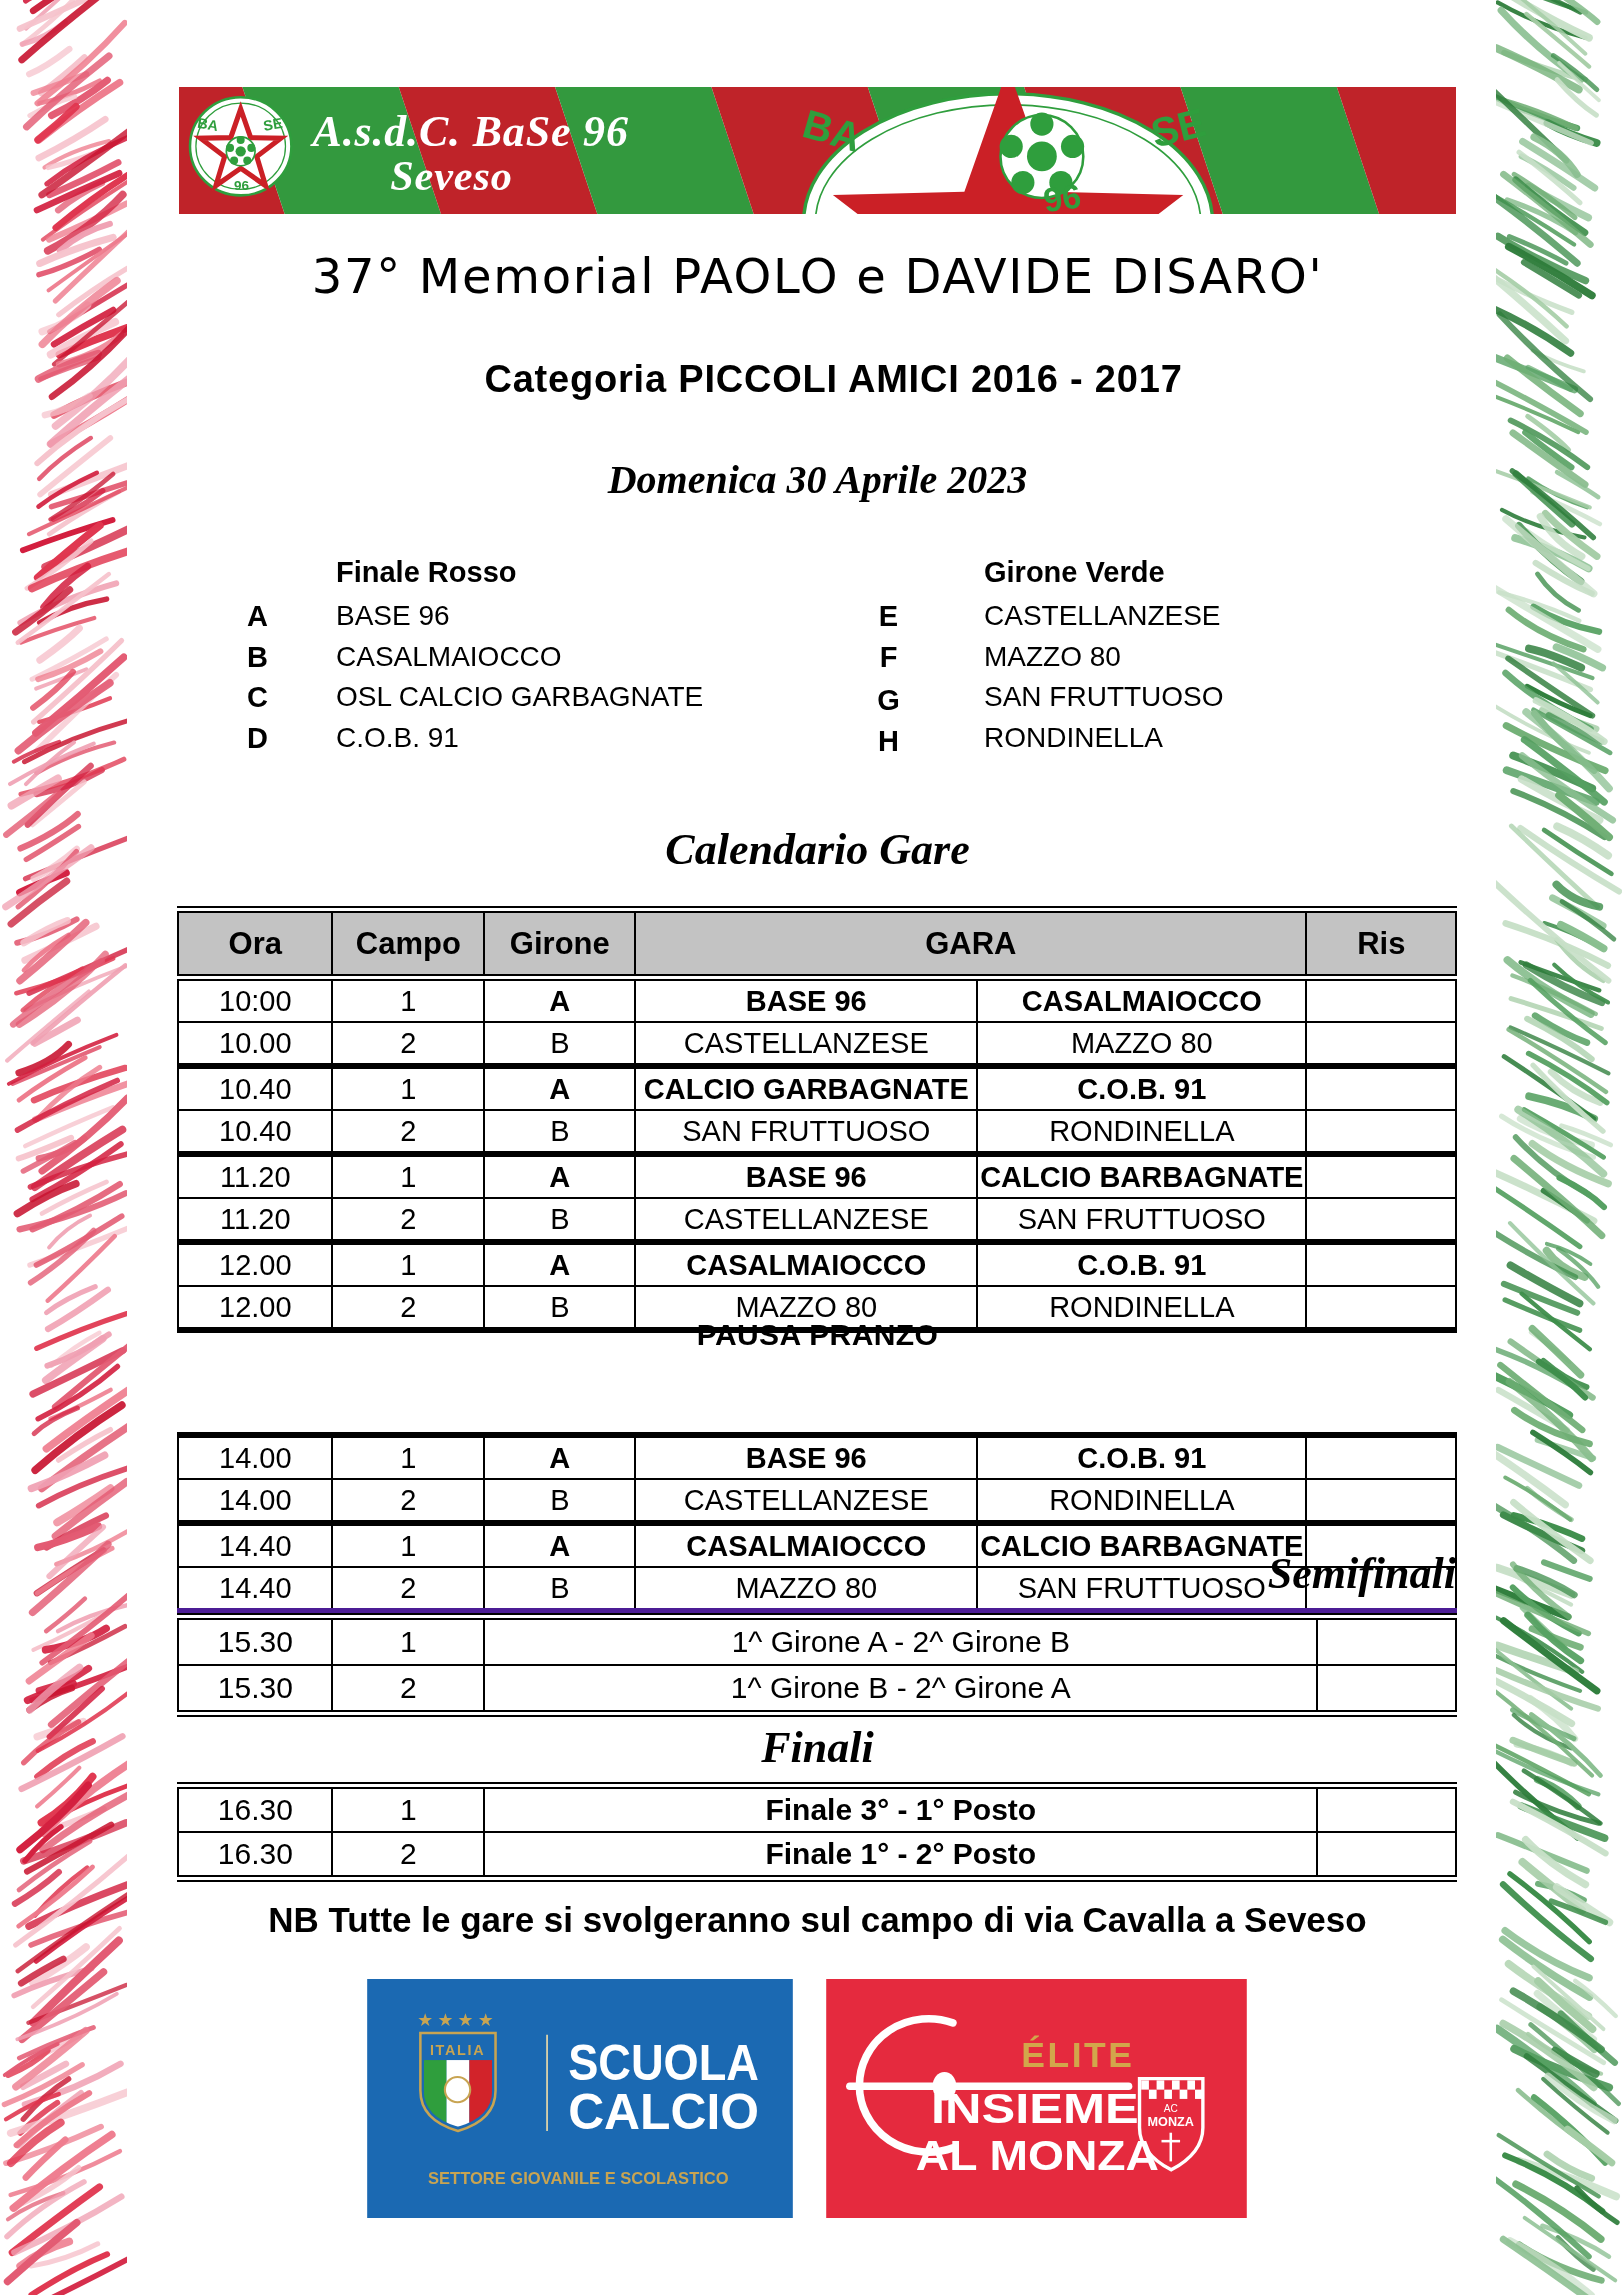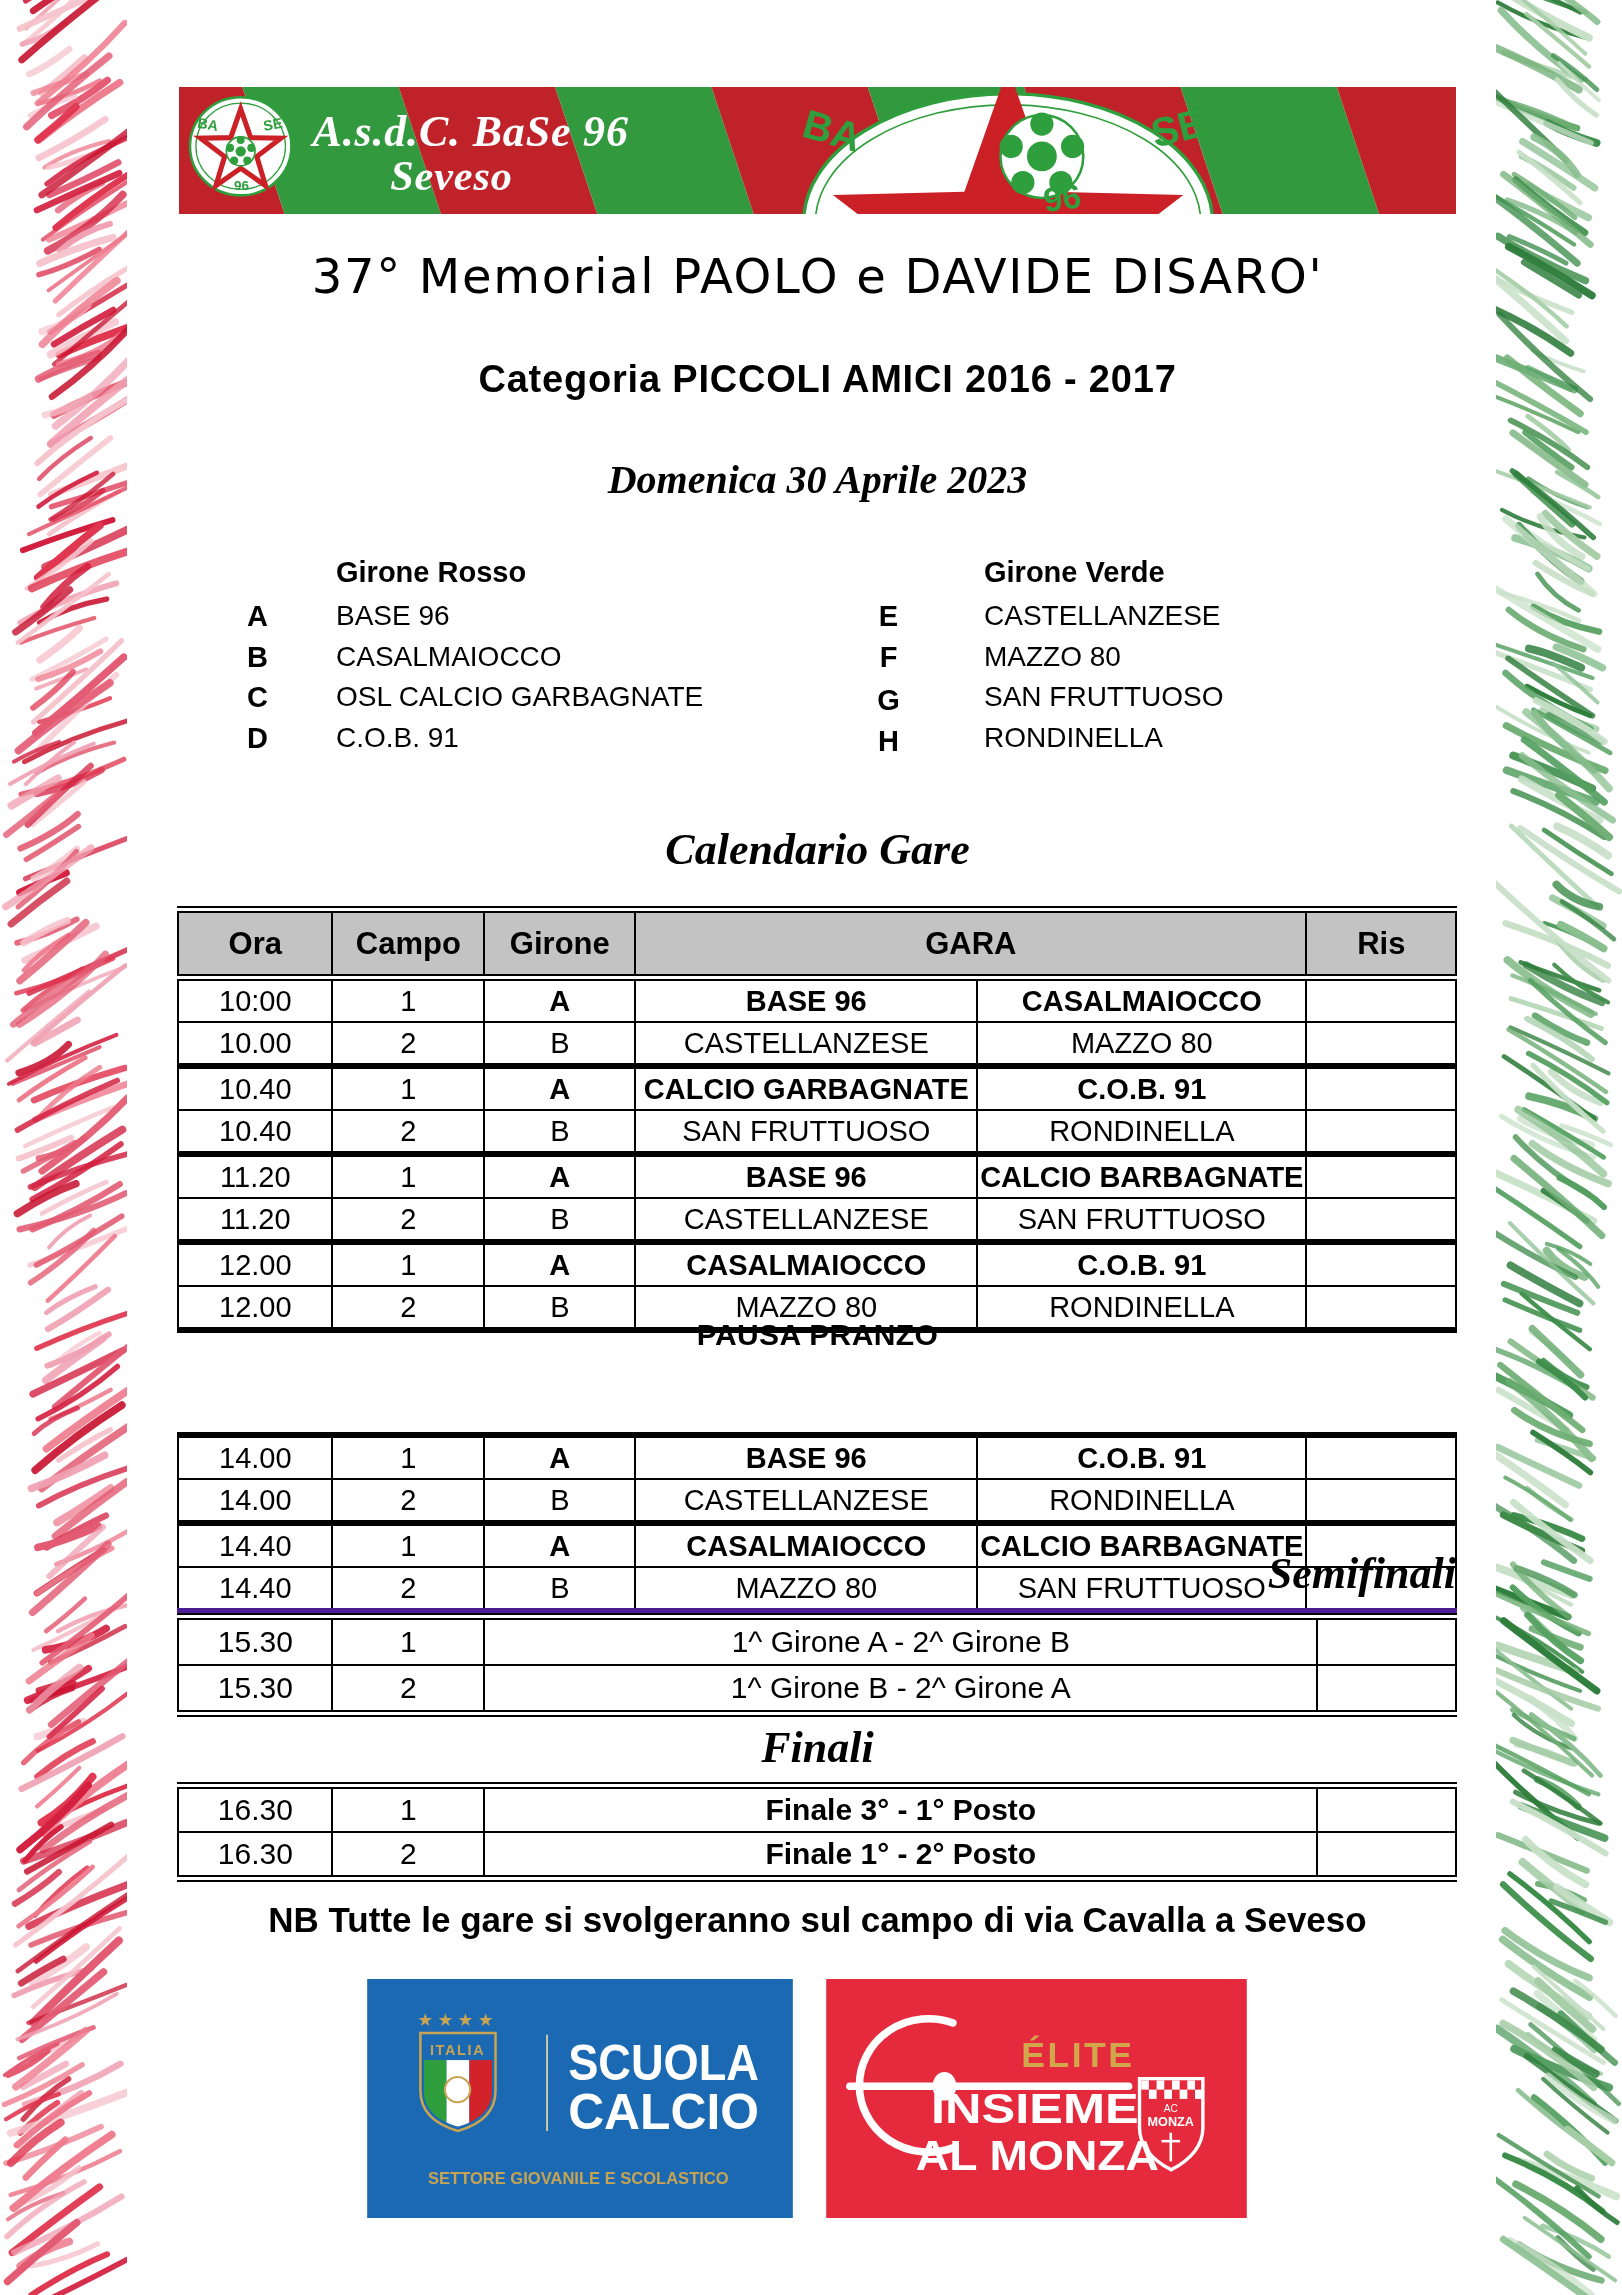--- a/index.html
+++ b/index.html
@@ -15,21 +15,21 @@
   #right-decor{left:1496px;}
   
   #banner{position:absolute;left:0;top:87px;width:1277px;height:127px;display:block;}
   
   .title{
     left:0;top:248px;width:100%;text-align:center;
     font-family:"DejaVu Sans",sans-serif;font-size:48px;font-weight:normal;
     letter-spacing:1.7px;white-space:nowrap;
   }
   .subtitle{
-    left:10px;top:358px;width:100%;text-align:center;
+    left:16px;top:358px;width:100%;text-align:center;
     font-size:38px;font-weight:bold;letter-spacing:0.8px;white-space:nowrap;
   }
   .dateline{
     left:0;top:456px;width:100%;text-align:center;
     font-family:"Liberation Serif",serif;font-style:italic;font-weight:bold;
     font-size:40px;white-space:nowrap;
   }
   
   .groups{left:0;top:556px;width:100%;height:211px;}
   .group-header{position:absolute;font-size:29px;font-weight:bold;white-space:nowrap;}
@@ -613,21 +613,21 @@
     </g>
     <text x="158" y="70" font-family="Liberation Serif, serif" font-style="italic" font-weight="bold" font-size="52" fill="#ffffff" letter-spacing="1">A.s.d.C. BaSe 96</text>
     <text x="250" y="122" font-family="Liberation Serif, serif" font-style="italic" font-weight="bold" font-size="50" fill="#ffffff" letter-spacing="1">Seveso</text>
   </svg>
 
   <div class="abs title">37° Memorial PAOLO e DAVIDE DISARO'</div>
   <div class="abs subtitle">Categoria PICCOLI AMICI 2016 - 2017</div>
   <div class="abs dateline">Domenica 30 Aprile 2023</div>
 
   <div class="abs groups">
-    <div class="group-header" style="left:157px;top:0;">Girone Rosso</div>
+    <div class="group-header" style="left:157px;top:0;">Finale Rosso</div>
     <div class="group-letter" style="left:60px;top:44px;">A</div>
     <div class="group-team" style="left:157px;top:44px;">BASE 96</div>
     <div class="group-letter" style="left:60px;top:85px;">B</div>
     <div class="group-team" style="left:157px;top:85px;">CASALMAIOCCO</div>
     <div class="group-letter" style="left:60px;top:125px;">C</div>
     <div class="group-team" style="left:157px;top:125px;">OSL CALCIO GARBAGNATE</div>
     <div class="group-letter" style="left:60px;top:166px;">D</div>
     <div class="group-team" style="left:157px;top:166px;">C.O.B. 91</div>
 
     <div class="group-header" style="left:805px;top:0;">Girone Verde</div>

